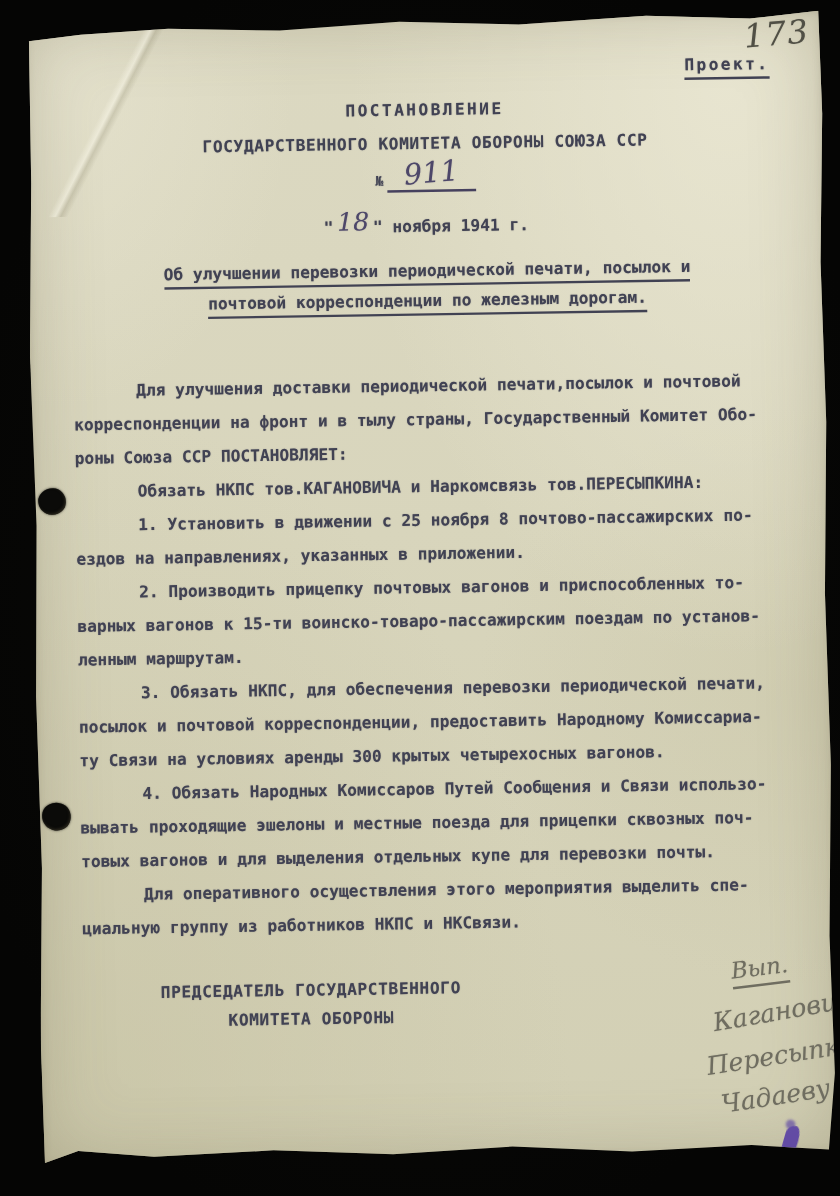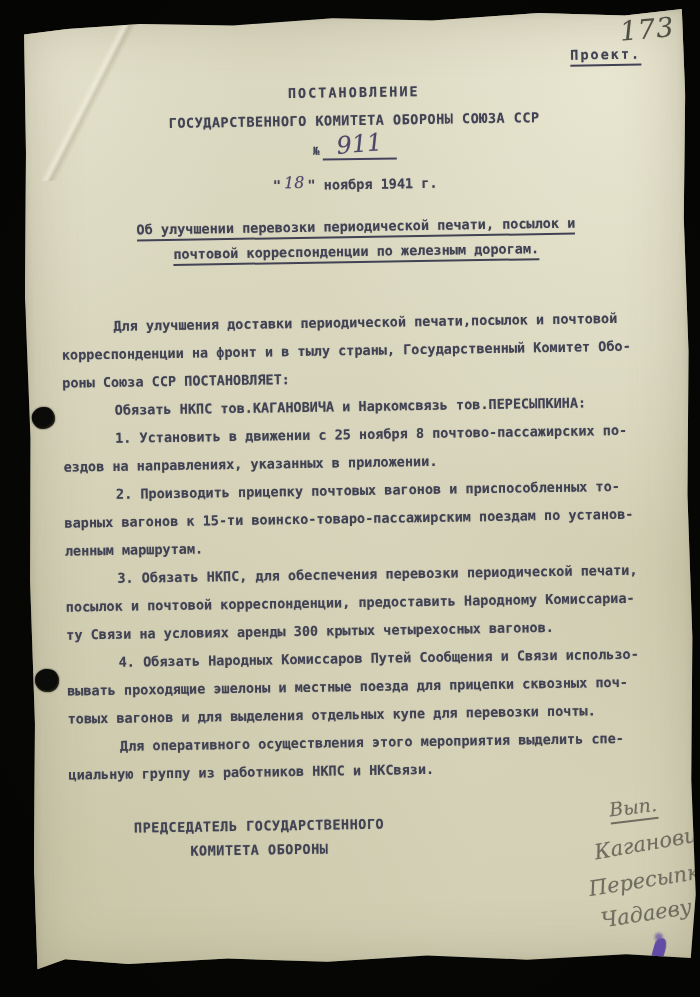--- a/index.html
+++ b/index.html
@@ -33,21 +33,21 @@
     transform:rotate(-4deg);letter-spacing:1px;}
   .draft{position:absolute;right:44px;top:36px;font-size:13.5px;letter-spacing:2px;}
   .hline{position:absolute;left:0;width:100%;text-align:center;font-size:13.5px;}
   .h1{top:70px;letter-spacing:2px;}
   .h2{top:98px;letter-spacing:0.5px;}
   .numline{position:absolute;left:0;top:122px;width:100%;text-align:center;}
   .nosign{font-size:11px;vertical-align:baseline;margin-right:3px;}
   .numrule{display:inline-block;width:74px;border-bottom:2px solid #46415e;text-align:center;}
   .num{display:inline-block;font-size:24px;line-height:20px;transform:rotate(-4deg) translateY(-2px);}
   .dateline{position:absolute;left:0;top:160px;width:100%;text-align:center;font-size:13.5px;}
-  .day{font-size:16px;margin:0 3px;position:relative;top:-2px;}
+  .day{font-size:21px;margin:0 3px;position:relative;top:-2px;}
   .subject{position:absolute;left:0;top:204px;width:100%;text-align:center;font-size:13.5px;}
   .sline{margin-bottom:9px;}
   .bodytxt{position:absolute;left:36px;top:294px;width:600px;font-size:13.5px;}
   .bl{display:block;height:28px;line-height:28px;white-space:pre;}
   .ind{padding-left:52px;}
   .sig{position:absolute;left:0;top:798px;width:68%;text-align:center;
     font-size:13.5px;line-height:24px;letter-spacing:0.5px;}
   .dist{position:absolute;left:0;top:0;width:100%;height:100%;pointer-events:none;}
   .dnote{position:absolute;font-size:21px;white-space:nowrap;}
   .d0{left:576px;top:786px;transform:rotate(-6deg);font-size:19px;}

